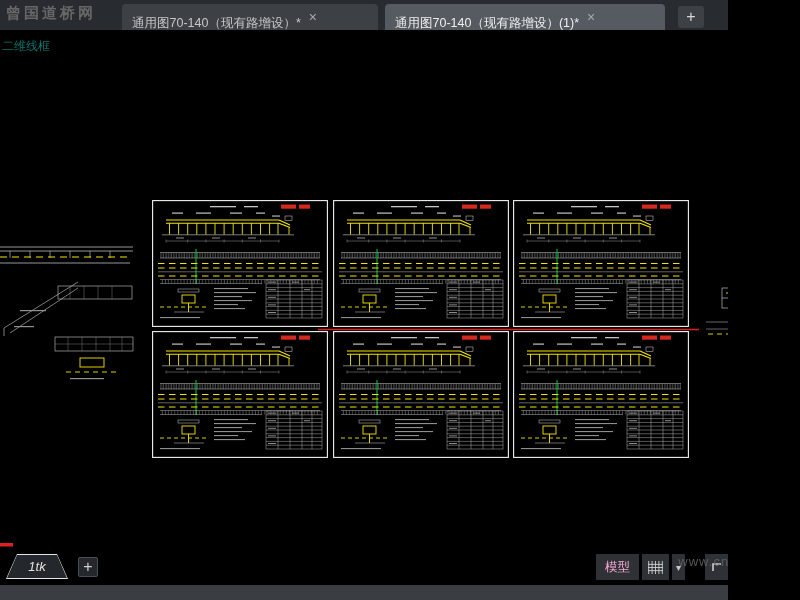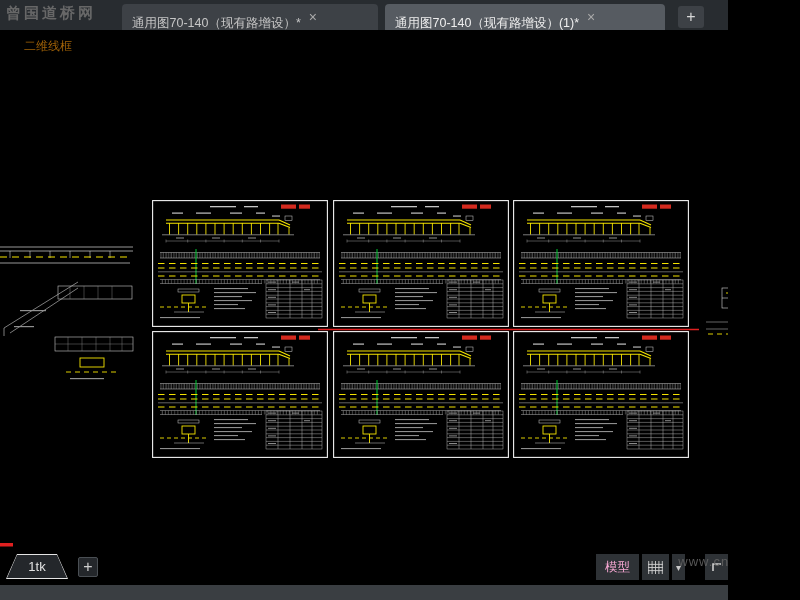--- a/index.html
+++ b/index.html
@@ -18,27 +18,27 @@
   .tab.active{background:#565b61;color:#eeeeee;}
   .tab .tab-label{overflow:hidden;white-space:nowrap;margin-top:12px;}
   .tab .tab-close{color:#aaaaaa;font-size:14px;line-height:1;flex:0 0 auto;}
   .tab-new{width:26px;height:22px;margin-bottom:2px;margin-left:6px;background:#3d4146;
            border-radius:3px;color:#d8d8d8;font-size:16px;display:flex;
            align-items:center;justify-content:center;}
   .t1{width:236px;} .t2{width:260px;}
 
   
   .viewport{position:absolute;top:30px;left:0;width:800px;height:522px;background:#000;}
-  .vp-style{position:absolute;left:2px;top:8px;color:#a16207;font-size:12px;margin-left:22px;}
+  .vp-style{position:absolute;left:2px;top:8px;color:#0f766e;font-size:12px;}
 
   
   .statusbar{position:absolute;top:552px;left:0;width:800px;height:33px;background:#000;}
   .layout-wrap{position:absolute;left:6px;top:2px;display:flex;align-items:center;gap:10px;}
   .layout-tab-outer{clip-path:polygon(11px 0, calc(100% - 11px) 0, 100% 100%, 0 100%);
-                    background:#e5e5e5;padding:1px;width:62px;height:25px;box-sizing:border-box;}
+                    background:#e5e5e5;padding:1px;width:62px;height:25px;box-sizing:border-box;font-style:italic;}
   .layout-tab-inner{clip-path:polygon(10px 0, calc(100% - 10px) 0, 100% 100%, 0 100%);
                     background:#24272b;width:100%;height:100%;display:flex;align-items:center;
                     justify-content:center;color:#e2e2e2;font-size:13px;}
   .layout-new{color:#cfcfcf;font-size:16px;background:#24272b;border:1px solid #4a4f54;
               border-radius:2px;width:18px;height:18px;display:flex;align-items:center;
               justify-content:center;}
   .sb-right{position:absolute;right:6px;top:2px;display:flex;align-items:center;gap:3px;height:26px;}
   .sb-btn{background:#2e3236;border:none;color:#f9a8d4;height:26px;display:flex;
           align-items:center;justify-content:center;font-size:12.5px;
           font-family:"Liberation Sans", sans-serif;padding:0 9px;}

